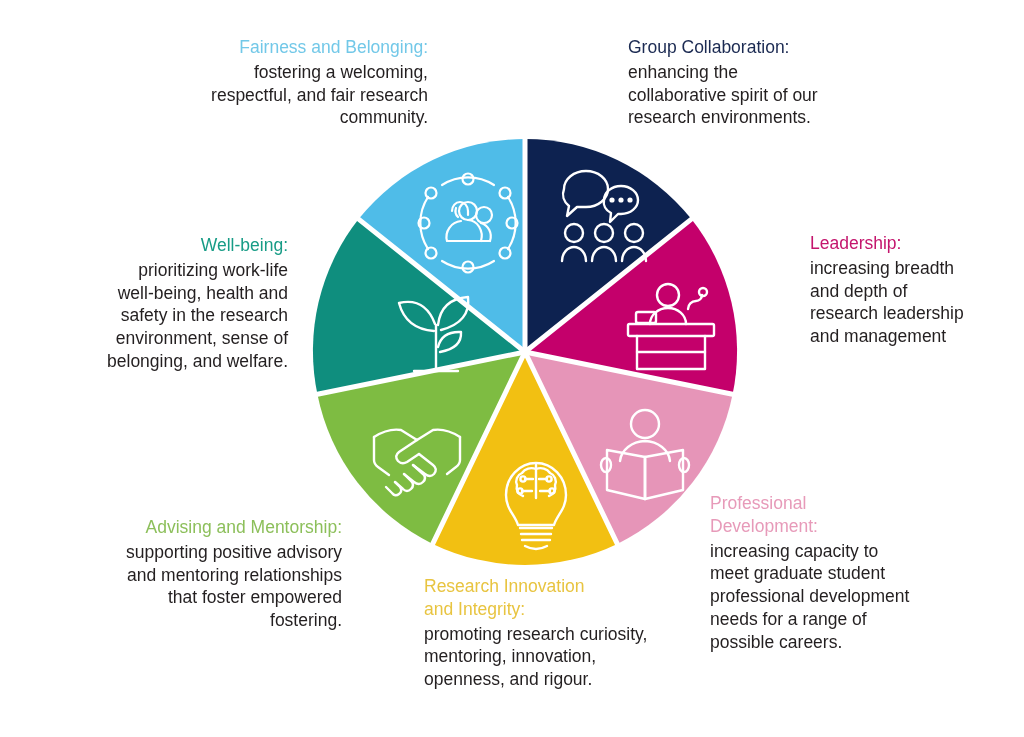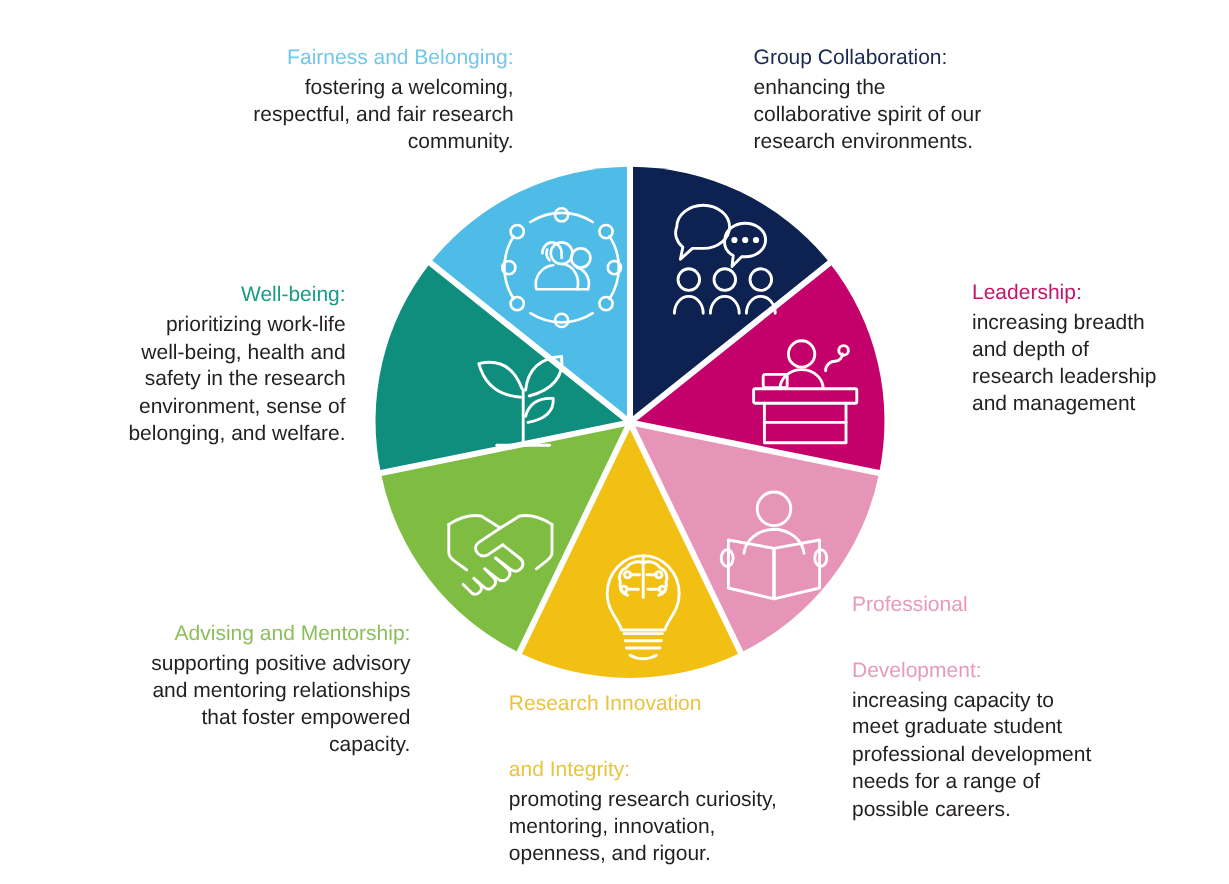--- a/index.html
+++ b/index.html
@@ -35,21 +35,21 @@
   .callout {
     position: absolute;
     line-height: 1.30;
     font-size: 17.5px;
   }
   .callout .c-title {
     font-size: 17.5px;
     display: block;
     margin-bottom: 2px;
   }
-  .callout .c-title .t2 { display: block; margin-top: 32px; }
+  .callout .c-title .t2 { display: block; }
   .callout .c-body { display: block; color: #231f20; }
   .callout .c-body span { display: block; }
 
   .align-right { text-align: right; }
   .align-left  { text-align: left; }
 
   
   #callout-fairness  { left: 150px;  top: 36px;  width: 278px; }
   #callout-group     { left: 628px;  top: 36px;  width: 260px; }
   #callout-leadership{ left: 772px;  top: 232px; width: 190px; margin-left: 38px; }
@@ -237,21 +237,21 @@
       <span>openness, and rigour.</span>
     </span>
   </div>
 
   <div class="callout align-right" id="callout-advising">
     <span class="c-title" style="color: rgb(140, 191, 90);">Advising and Mentorship:</span>
     <span class="c-body">
       <span>supporting positive advisory</span>
       <span>and mentoring relationships</span>
       <span>that foster empowered</span>
-      <span>capacity.</span>
+      <span>fostering.</span>
     </span>
   </div>
 
   <div class="callout align-right" id="callout-wellbeing">
     <span class="c-title" style="color: rgb(23, 156, 134);">Well-being:</span>
     <span class="c-body">
       <span>prioritizing work-life</span>
       <span>well-being, health and</span>
       <span>safety in the research</span>
       <span>environment, sense of</span>

